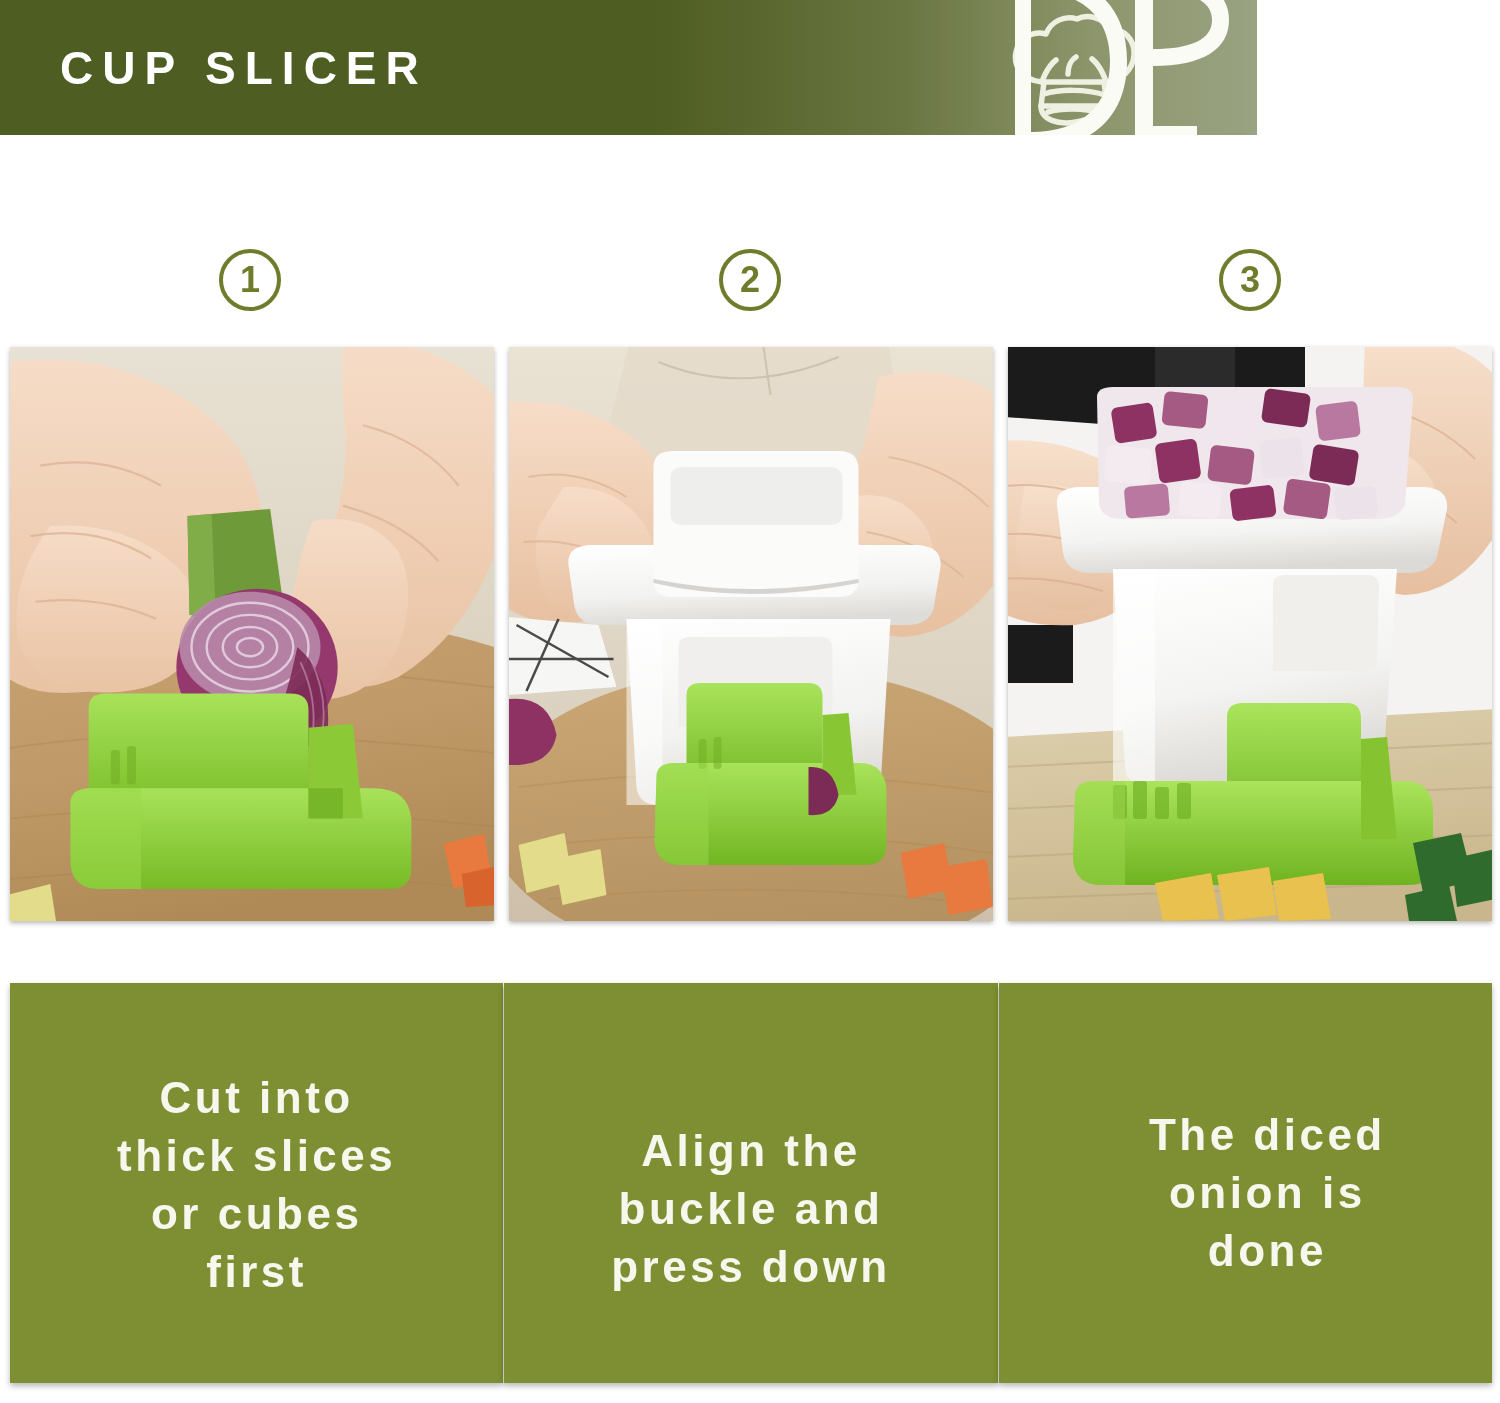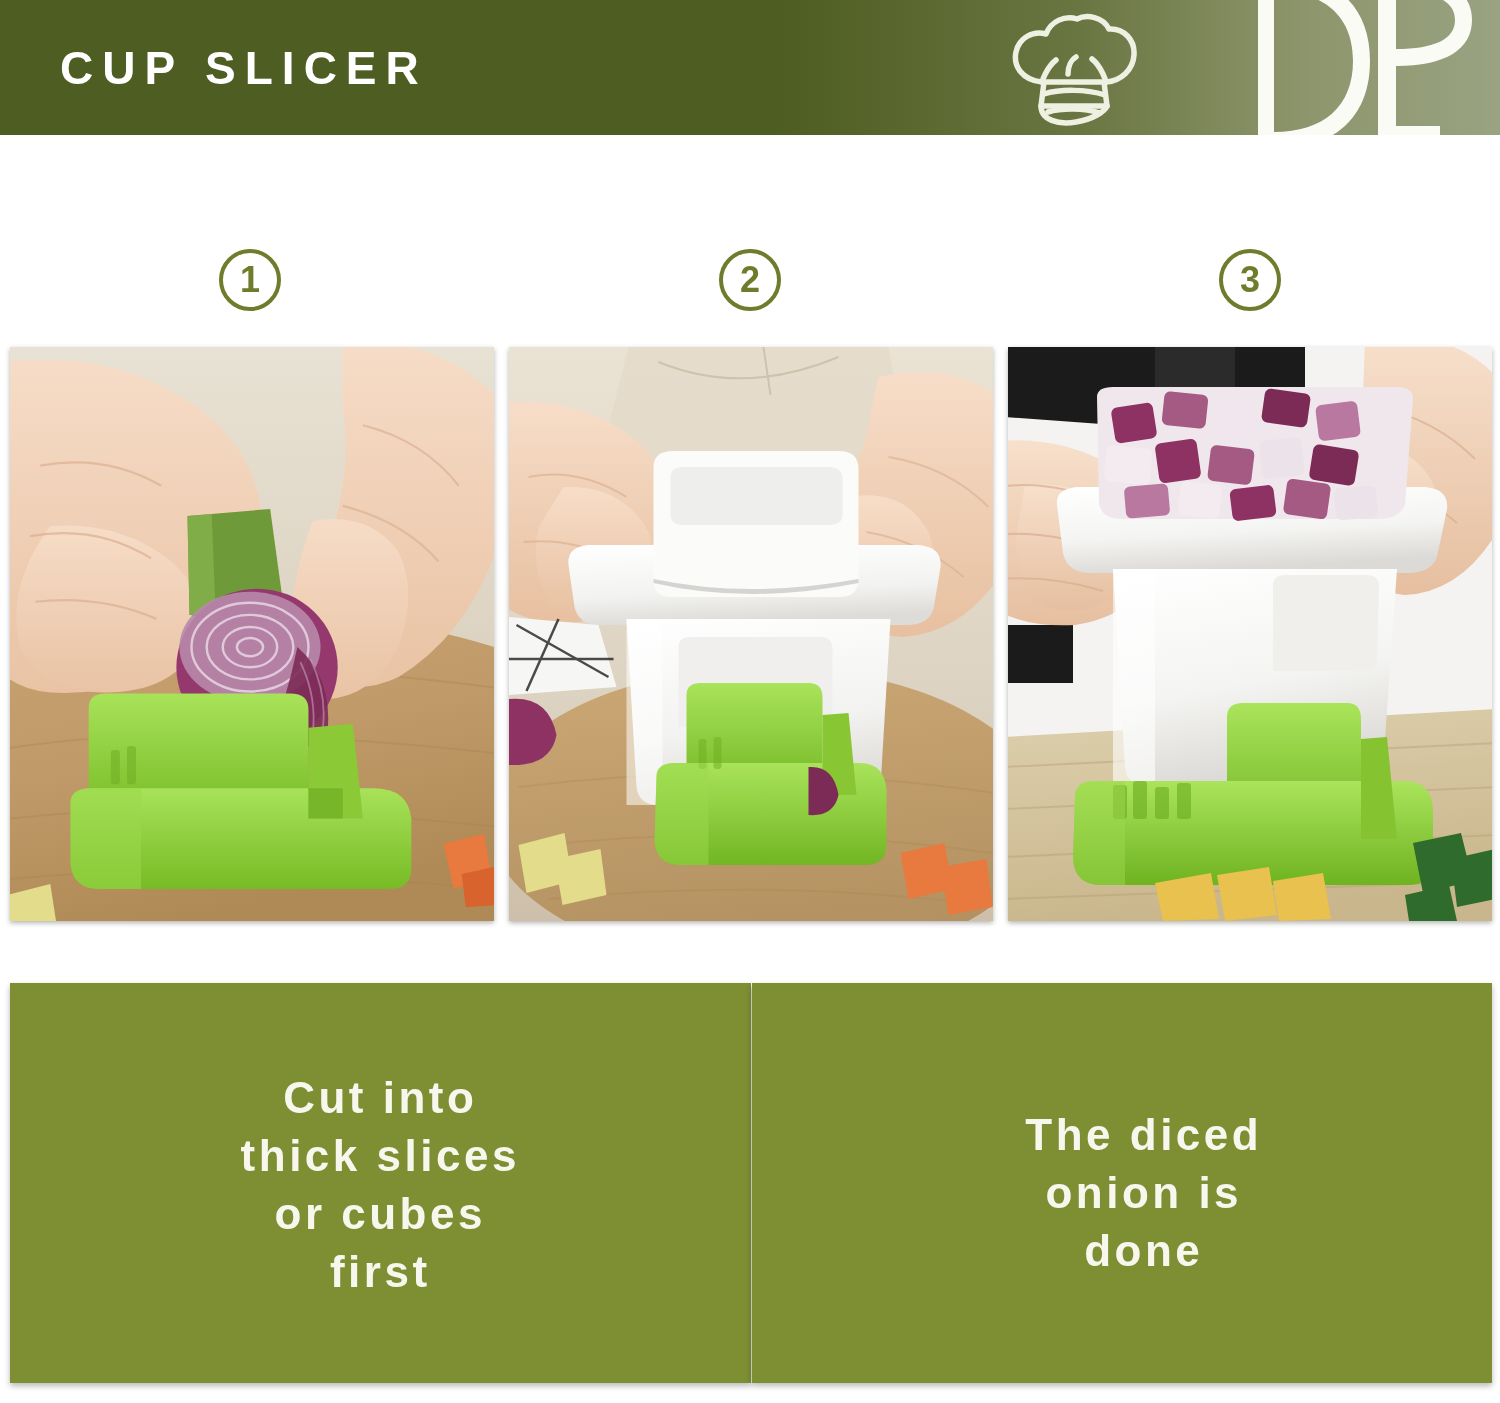--- a/index.html
+++ b/index.html
@@ -12,21 +12,21 @@
     height: 1403px;
     position: relative;
     overflow: hidden;
     font-family: "Liberation Sans", sans-serif;
   }
 
   
   .banner {
     position: absolute;
     left: 0; top: 0;
-    width: 1500px;
+    width: 1257px;
     height: 135px;
     background: linear-gradient(90deg,
         #4e5d21 0%,
         #4e5d21 52%,
         #6a7642 72%,
         #8b9469 86%,
         #9aa382 100%);
     overflow: hidden;
   }
   .banner-title {
@@ -518,19 +518,24 @@
 
 <div class="captions-row">
 
   <div class="caption cap-1">
     <div class="caption-text">Cut into
 thick slices
 or cubes
 first</div>
   </div>
 
+  <div class="caption cap-2">
+    <div class="caption-text">Align the
+buckle and
+press down</div>
+  </div>
 
   <div class="caption cap-3">
     <div class="caption-text">The diced
 onion is
 done</div>
   </div>
 </div>
 
 </body></html>

